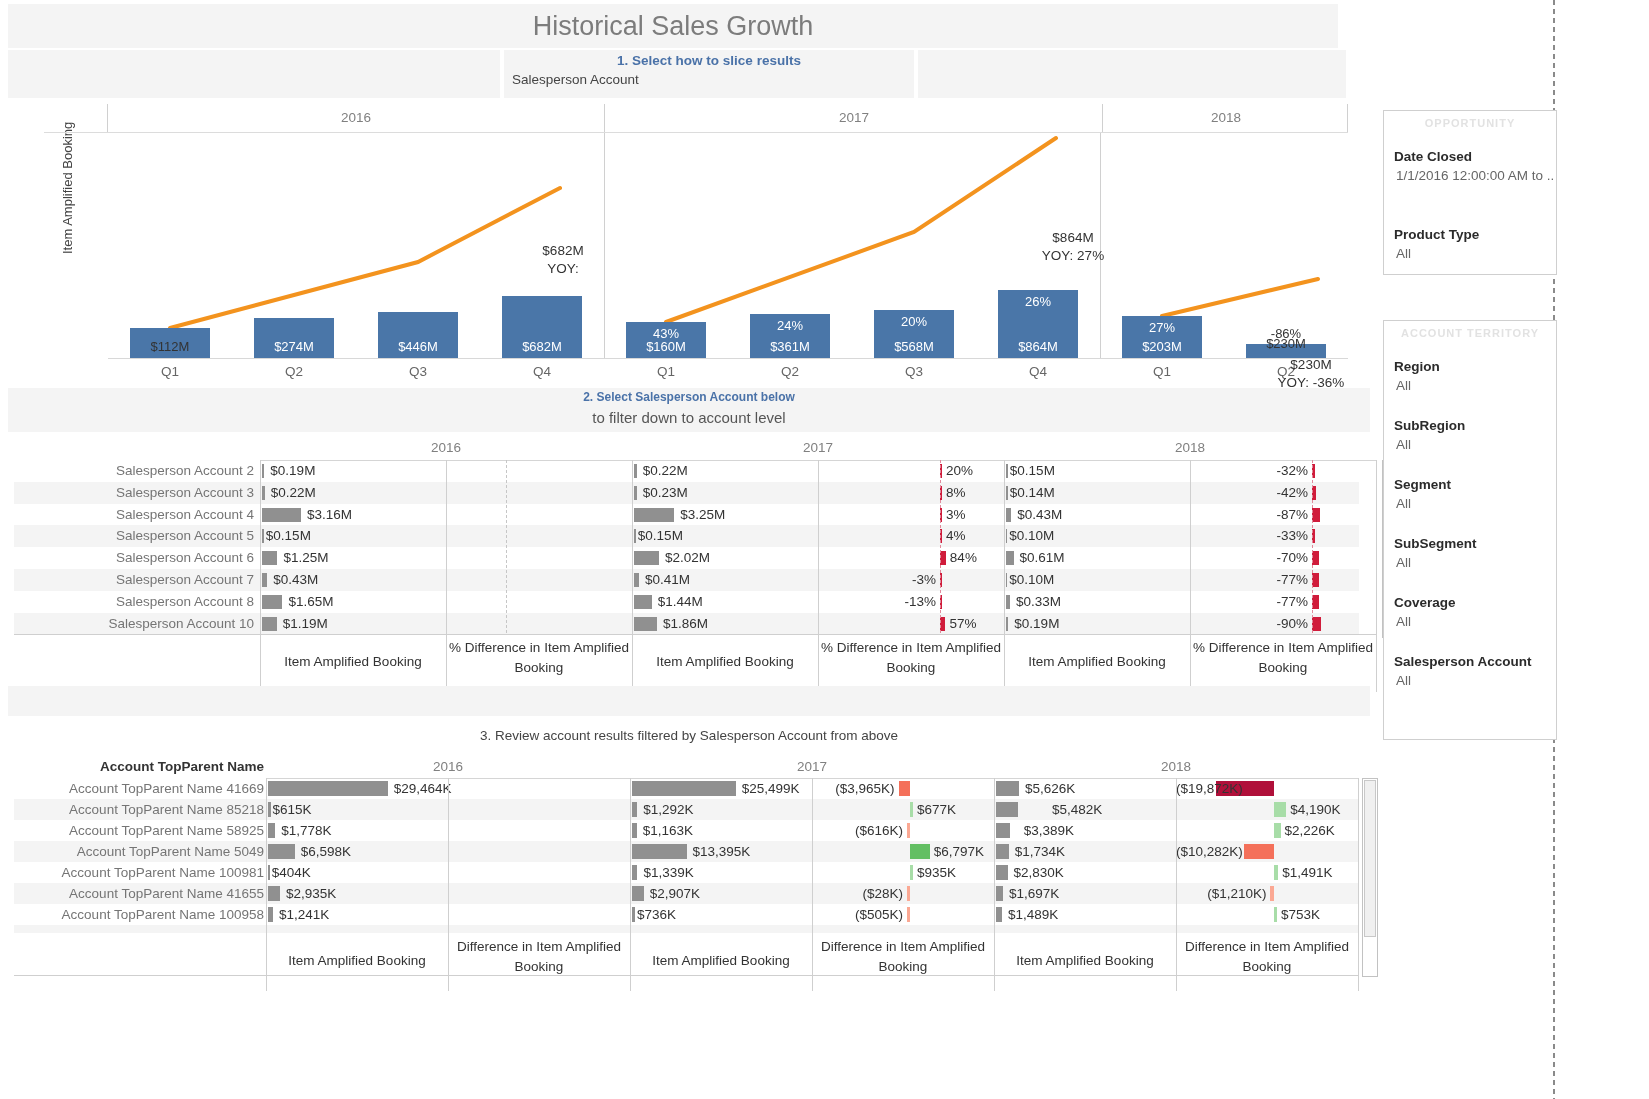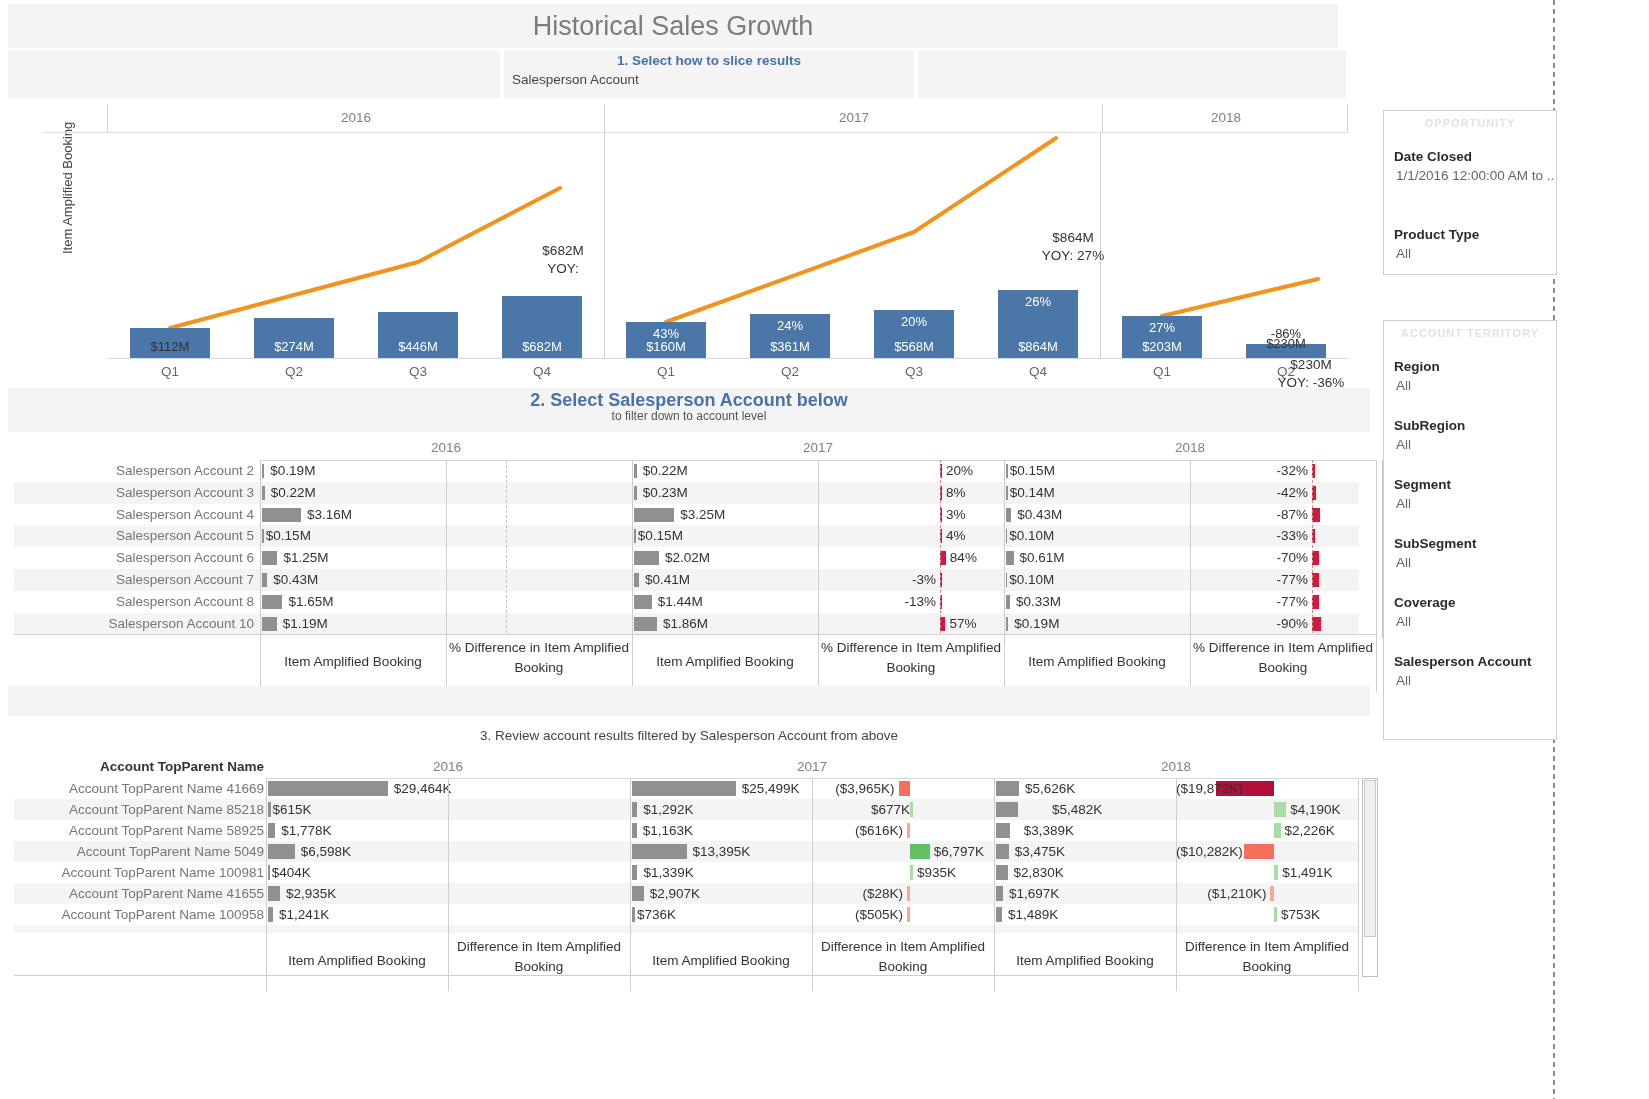--- a/index.html
+++ b/index.html
@@ -92,23 +92,23 @@
     position:absolute; font-size:13.5px; color:#333; text-align:center; line-height:1.35;
   }
   .vgrid { position:absolute; top:0; bottom:0; width:1px; background:#d0d0d0; }
 
   
   .strip2 {
     position:absolute; left:8px; top:388px; width:1362px; height:44px;
     background:#f4f4f4;
   }
   .strip2 .l1 { position:absolute; left:0; top:2px; width:100%; text-align:center;
-    font-size:18px; color:#4a72a8; font-weight:600; }
+    font-size:12px; color:#4a72a8; font-weight:600; }
   .strip2 .l2 { position:absolute; left:0; top:21px; width:100%; text-align:center;
-    font-size:12px; color:#555; }
+    font-size:15px; color:#555; }
 
   
   .mtable { position:absolute; left:14px; top:436px; width:1345px; }
   .t-yearrow { position:relative; height:24px; }
   .t-year {
     position:absolute; top:0; height:24px; line-height:24px; text-align:center;
     font-size:13.5px; color:#808080; border-bottom:1px solid #d5d5d5;
   }
   .t-row { position:relative; height:21.8px; }
   .t-row.alt { background:#f4f4f4; }
@@ -448,21 +448,21 @@
           <div class="minibar crimson" style="top: 3px; height: 15px; left: 1202.37px; width: 57.6px;"></div>
           <div class="cellval" style="line-height: 21px; left: 1162px; width: 36.3712px; text-align: right;">($19,872K)</div>
         </div>
         <div class="b-row alt">
           <div class="b-rowlabel">Account TopParent Name 85218</div>
           <div class="minibar grey" style="left: 254px; width: 2.5px; top: 3px; height: 15px;"></div>
           <div class="cellval" style="line-height: 21px; left: 258.501px;">$615K</div>
           <div class="minibar grey" style="left: 618px; width: 5.3px; top: 3px; height: 15px;"></div>
           <div class="cellval" style="line-height: 21px; left: 629.254px;">$1,292K</div>
           <div class="minibar lgreen" style="top: 3px; height: 15px; left: 896px; width: 3px;"></div>
-          <div class="cellval" style="line-height: 21px; left: 857px;">$677K</div>
+          <div class="cellval" style="line-height: 21px; left: 903px;">$677K</div>
           <div class="minibar grey" style="left: 982px; width: 22.3px; top: 3px; height: 15px;"></div>
           <div class="cellval" style="line-height: 21px; left: 1038px;">$5,482K</div>
           <div class="minibar lgreen" style="top: 3px; height: 15px; left: 1260px; width: 12.2px;"></div>
           <div class="cellval" style="line-height: 21px; left: 1276.15px;">$4,190K</div>
         </div>
         <div class="b-row">
           <div class="b-rowlabel">Account TopParent Name 58925</div>
           <div class="minibar grey" style="left: 254px; width: 7.2px; top: 3px; height: 15px;"></div>
           <div class="cellval" style="line-height: 21px; left: 267.231px;">$1,778K</div>
           <div class="minibar grey" style="left: 618px; width: 4.7px; top: 3px; height: 15px;"></div>
@@ -476,21 +476,21 @@
         </div>
         <div class="b-row alt">
           <div class="b-rowlabel">Account TopParent Name 5049</div>
           <div class="minibar grey" style="left: 254px; width: 26.8px; top: 3px; height: 15px;"></div>
           <div class="cellval" style="line-height: 21px; left: 286.832px;">$6,598K</div>
           <div class="minibar grey" style="left: 618px; width: 54.5px; top: 3px; height: 15px;"></div>
           <div class="cellval" style="line-height: 21px; left: 678.473px;">$13,395K</div>
           <div class="minibar green" style="top: 3px; height: 15px; left: 896px; width: 19.7px;"></div>
           <div class="cellval" style="line-height: 21px; left: 919.711px;">$6,797K</div>
           <div class="minibar grey" style="left: 982px; width: 12.7px; top: 3px; height: 15px;"></div>
-          <div class="cellval" style="line-height: 21px; left: 1000.66px;">$3,475K</div>
+          <div class="cellval" style="line-height: 21px; left: 1000.66px;">$1,734K</div>
           <div class="minibar salmon" style="top: 3px; height: 15px; left: 1230.18px; width: 29.8px;"></div>
           <div class="cellval" style="line-height: 21px; left: 1162px; width: 64.1822px; text-align: right;">($10,282K)</div>
         </div>
         <div class="b-row">
           <div class="b-rowlabel">Account TopParent Name 100981</div>
           <div class="minibar grey" style="left: 254px; width: 1.6px; top: 3px; height: 15px;"></div>
           <div class="cellval" style="line-height: 21px; left: 257.643px;">$404K</div>
           <div class="minibar grey" style="left: 618px; width: 5.4px; top: 3px; height: 15px;"></div>
           <div class="cellval" style="line-height: 21px; left: 629.445px;">$1,339K</div>
           <div class="minibar lgreen" style="top: 3px; height: 15px; left: 896px; width: 3px;"></div>

